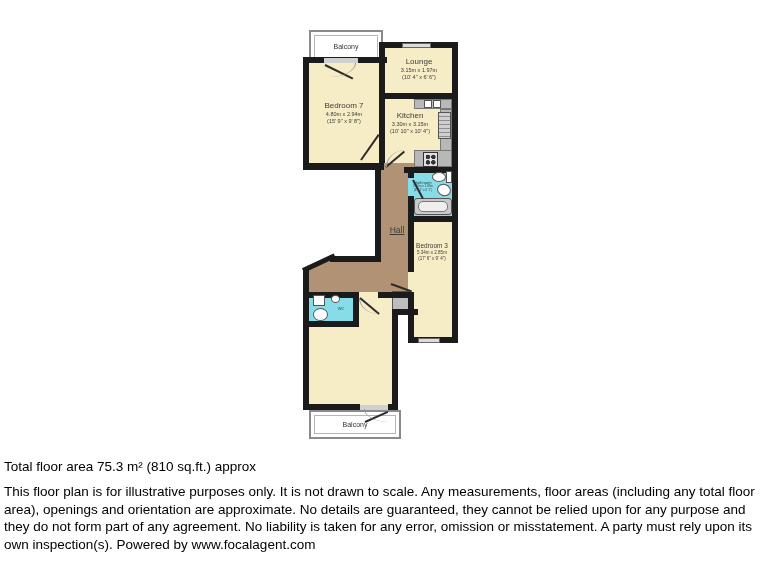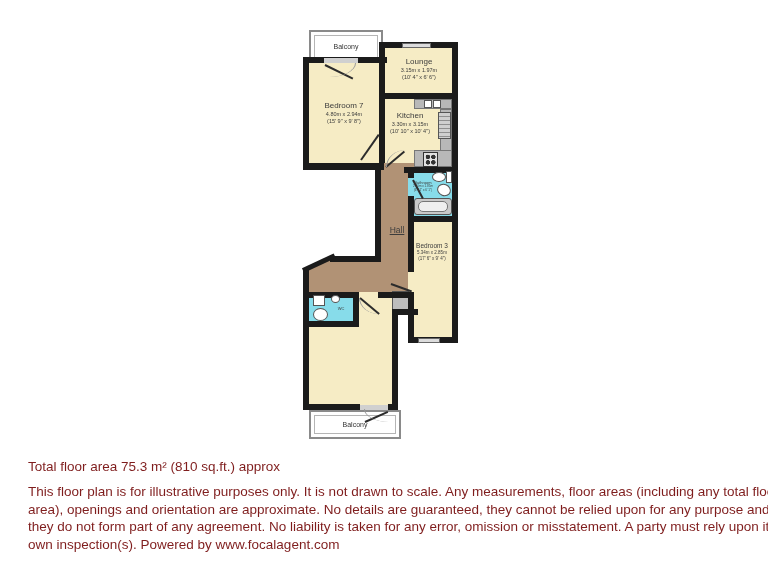--- a/index.html
+++ b/index.html
@@ -19,21 +19,21 @@
   .balcony-label{font-size:7px;color:#333;}
   .rlabel{position:absolute;text-align:center;color:#3c3c3c;line-height:1.25;}
   .rname{font-size:8px;}
   .rdim{font-size:5.5px;}
   .leaf{position:absolute;height:2px;background:#2c2c2c;transform-origin:left center;}
   .arc{position:absolute;}
   .counter{position:absolute;background:#b8b8b8;border:1px solid #777;box-sizing:border-box;}
   .fixture{position:absolute;background:#fff;border:1px solid #555;box-sizing:border-box;}
   .window{position:absolute;background:#dcdcdc;border:1px solid #666;box-sizing:border-box;}
   .sill{position:absolute;background:#d0d0d0;}
-  .footer{position:absolute;left:4px;color:#7f1d1d;margin-left:24px;}
+  .footer{position:absolute;left:4px;color:#000000;}
   .footer-area{top:459px;font-size:13.5px;}
   .footer-disclaimer{top:483px;width:762px;font-size:13.5px;line-height:17.5px;}
 </style>
 </head>
 <body>
 
 <div class="plan">
 
   <div class="balcony" style="left:309px;top:30px;width:70px;height:29px;">
     <div class="balcony-inner">

